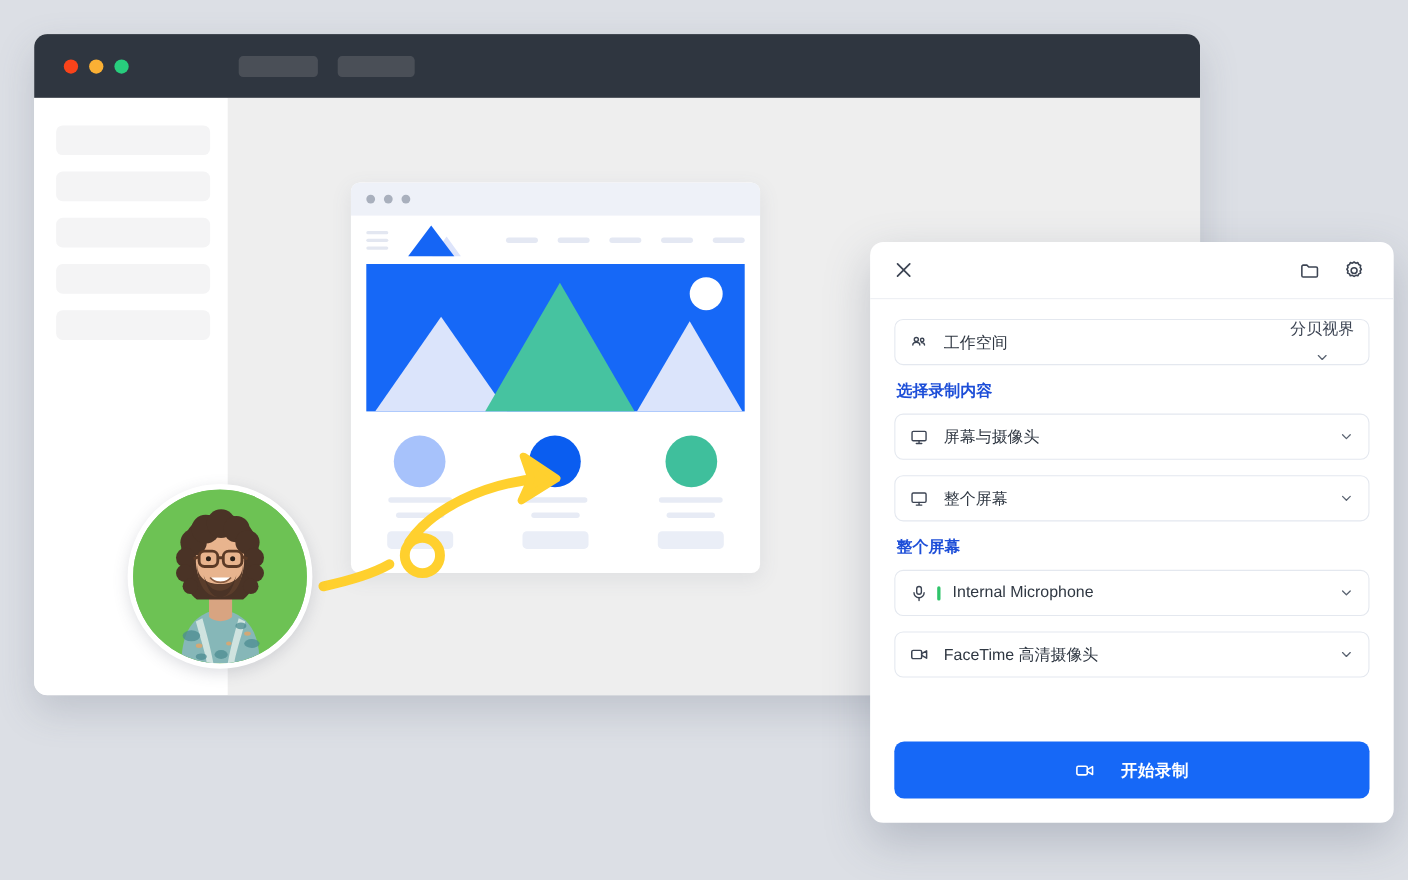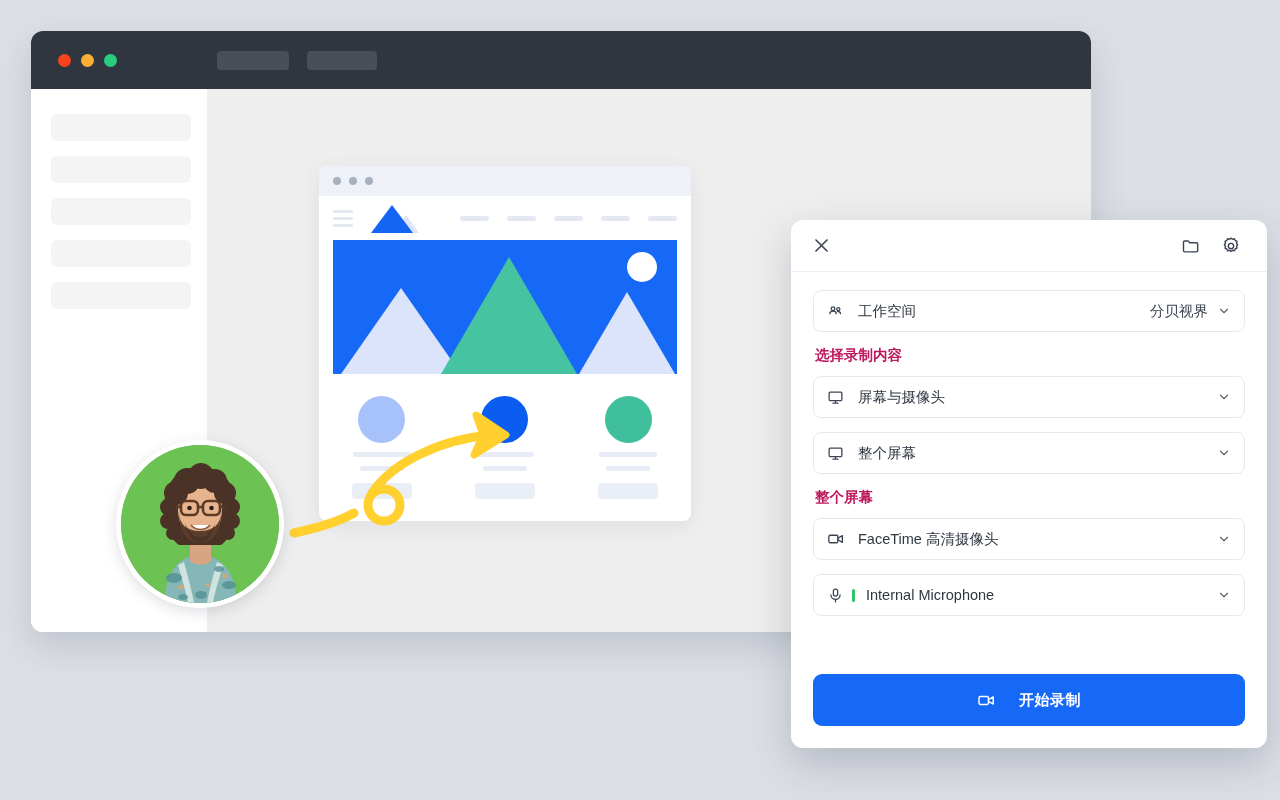--- a/index.html
+++ b/index.html
@@ -318,34 +318,35 @@
     margin-left: 11px;
     font-size: 14.5px;
     color: #2f3742;
     white-space: nowrap;
   }
   .row-right {
     margin-left: auto;
     display: flex;
     align-items: center;
     gap: 9px;
+    flex-direction: column;
   }
   .row-value {
     font-size: 14.5px;
     color: #3c4453;
   }
   .chev {
     color: #5b6472;
     display: flex;
     align-items: center;
   }
   .section-title {
     font-size: 14.5px;
     font-weight: bold;
-    color: #be185d;
+    color: #1d4ed8;
     margin: 14px 0 11px 2px;
   }
   #mic-level {
     width: 3px;
     height: 13px;
     border-radius: 2px;
     background: #2fc46a;
     margin-left: 5px;
     flex: 0 0 auto;
   }
@@ -597,45 +598,45 @@
               <path d="M6 9 L12 15 L18 9"></path>
             </svg>
         </span>
       </span>
     </div>
 
     <div class="section-title">整个屏幕</div>
 
     <div class="row-select">
       <span class="lead-icon">
-        <svg width="18" height="18" viewBox="0 0 24 24" fill="none" stroke="currentColor" stroke-width="1.8" stroke-linecap="round" stroke-linejoin="round">
-          <rect x="2.5" y="7" width="12" height="10" rx="1.8"></rect>
-          <path d="M14.5 11 L20.5 7.5 L20.5 16.5 L14.5 13 Z"></path>
+        <svg width="17" height="17" viewBox="0 0 24 24" fill="none" stroke="currentColor" stroke-width="1.8" stroke-linecap="round" stroke-linejoin="round">
+          <rect x="9" y="3" width="6" height="10" rx="3"></rect>
+          <path d="M5.5 11 a6.5 6.5 0 0 0 13 0"></path>
+            <path d="M12 17.5 L12 21"></path>
         </svg>
       </span>
-      <span class="row-label">FaceTime 高清摄像头</span>
+      <span id="mic-level"></span>
+      <span class="row-label">Internal Microphone</span>
       <span class="row-right">
         <span class="chev">
           <svg width="14" height="14" viewBox="0 0 24 24" fill="none" stroke="currentColor" stroke-width="2" stroke-linecap="round" stroke-linejoin="round">
               <path d="M6 9 L12 15 L18 9"></path>
             </svg>
         </span>
       </span>
     </div>
 
     <div class="row-select">
       <span class="lead-icon">
-        <svg width="17" height="17" viewBox="0 0 24 24" fill="none" stroke="currentColor" stroke-width="1.8" stroke-linecap="round" stroke-linejoin="round">
-          <rect x="9" y="3" width="6" height="10" rx="3"></rect>
-          <path d="M5.5 11 a6.5 6.5 0 0 0 13 0"></path>
-            <path d="M12 17.5 L12 21"></path>
+        <svg width="18" height="18" viewBox="0 0 24 24" fill="none" stroke="currentColor" stroke-width="1.8" stroke-linecap="round" stroke-linejoin="round">
+          <rect x="2.5" y="7" width="12" height="10" rx="1.8"></rect>
+          <path d="M14.5 11 L20.5 7.5 L20.5 16.5 L14.5 13 Z"></path>
         </svg>
       </span>
-      <span id="mic-level"></span>
-      <span class="row-label">Internal Microphone</span>
+      <span class="row-label">FaceTime 高清摄像头</span>
       <span class="row-right">
         <span class="chev">
           <svg width="14" height="14" viewBox="0 0 24 24" fill="none" stroke="currentColor" stroke-width="2" stroke-linecap="round" stroke-linejoin="round">
               <path d="M6 9 L12 15 L18 9"></path>
             </svg>
         </span>
       </span>
     </div>
 
   </div>

